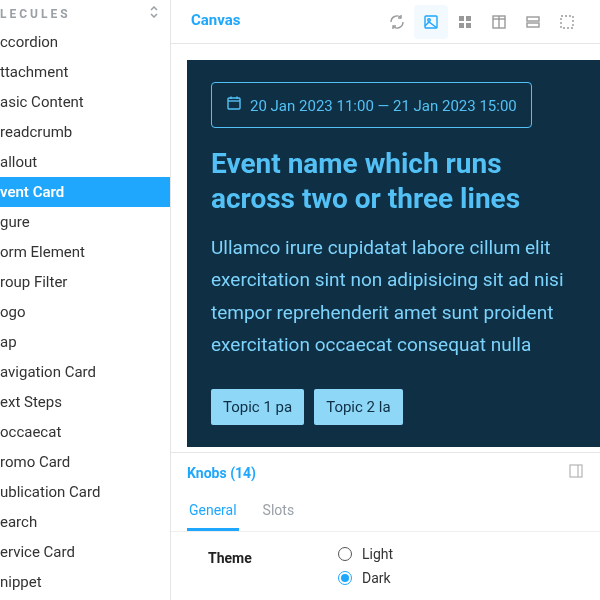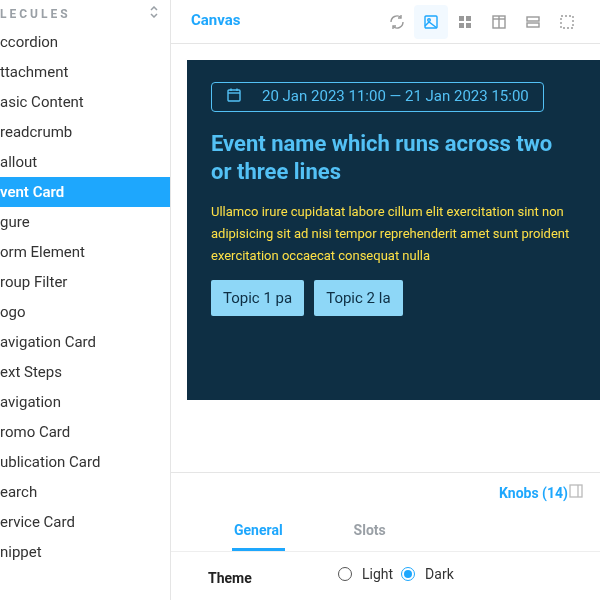--- a/index.html
+++ b/index.html
@@ -42,56 +42,55 @@
   }
   .toolbar-btn.active { color: #1ea7fd; background: #f2f9ff; border-radius: 4px; }
   .canvas-panel {
     flex: 1; background: #fff; padding: 16px 0 0 16px; overflow: hidden;
   }
   .event-card {
     background: #0e2f44; color: #fff; padding: 22px 24px;
     min-height: 340px;
   }
   .date-pill {
-    display: inline-flex; align-items: flex-start; gap: 20px;
+    display: inline-flex; align-items: flex-end; gap: 8px;
     border: 1.5px solid #53c1f5; color: #53c1f5;
-    padding: 4px 14px; border-radius: 4px; font-size: 15px;
+    padding: 12px 14px; border-radius: 4px; font-size: 15px;
     margin-bottom: 18px;
   }
   .event-title {
-    color: #53c1f5; font-size: 22px; font-weight: 700;
+    color: #53c1f5; font-size: 28px; font-weight: 700;
     line-height: 1.25; margin-bottom: 16px;
   }
   .event-meta { font-weight: 700; font-size: 16px; margin-bottom: 14px; }
-  .event-desc { font-size: 13px; line-height: 1.7; margin-bottom: 13px; color:#fde047;}
+  .event-desc { font-size: 19px; line-height: 1.7; margin-bottom: 28px; color:#7dd3fc;}
   .topic-pills { display: flex; gap: 10px; }
   .topic-pill {
     background: #8ed7f7; color: #0e2f44; padding: 9px 12px;
     font-size: 15px; border-radius: 2px; text-align: right;
   }
   .knobs { border-top: 1px solid #e5e5e5; }
   .knobs-header {
-    display: flex; justify-content: flex-end; align-items: center;
+    display: flex; justify-content: space-between; align-items: center;
     padding: 10px 16px; color: #1ea7fd; font-weight: 700; font-size: 14px;
   }
   .knobs-header .right-icon { color: #bbb; }
   .knobs-tabs {
     display: flex; gap: 22px; padding: 0 16px; border-bottom: 1px solid #eee;
   }
   .knobs-tab {
-    padding: 10px 2px; font-size: 14px; font-weight: 700; color: #9aa0a6;
+    padding: 10px 2px; font-size: 14px; font-weight: 400; color: #9aa0a6;
     cursor: pointer;
-    margin-left: 45px;
   }
   .knobs-tab.active { color: #1ea7fd; border-bottom: 3px solid #1ea7fd; }
   .knob-row {
     display: flex; align-items: flex-start; padding: 14px 16px; gap: 20px;
   }
   .knob-label { width: 110px; font-weight: 700; font-size: 14px; color:#222; padding-top:4px;margin-left:21px;}
-  .radio-group { display: flex; flex-direction: row; gap: 8px; font-size: 14px; color:#333;}
+  .radio-group { display: flex; flex-direction: column; gap: 8px; font-size: 14px; color:#333;}
   .radio-opt { display: flex; align-items: center; gap: 10px; }
   .radio { width:14px; height:14px; border:1.5px solid #555; border-radius:50%; display:inline-flex; align-items:center; justify-content:center;}
   .radio.checked { border-color:#1ea7fd; }
   .radio.checked::after { content:""; width:8px; height:8px; background:#1ea7fd; border-radius:50%; }
 </style>
 </head>
 <body>
 
 <aside class="sidebar">
   <div class="sidebar-header">
@@ -107,23 +106,24 @@
       <li>ccordion</li>
       <li>ttachment</li>
       <li>asic Content</li>
       <li>readcrumb</li>
       <li>allout</li>
       <li class="selected">vent Card</li>
       <li>gure</li>
       <li>orm Element</li>
       <li>roup Filter</li>
       <li>ogo</li>
+      <li>ap</li>
       <li>avigation Card</li>
       <li>ext Steps</li>
-      <li>avigation</li>
+      <li>occaecat</li>
       <li>romo Card</li>
       <li>ublication Card</li>
       <li>earch</li>
       <li>ervice Card</li>
       <li>nippet</li>
     </ul>
 </aside>
 
 <main class="main">
   <div class="toolbar">

